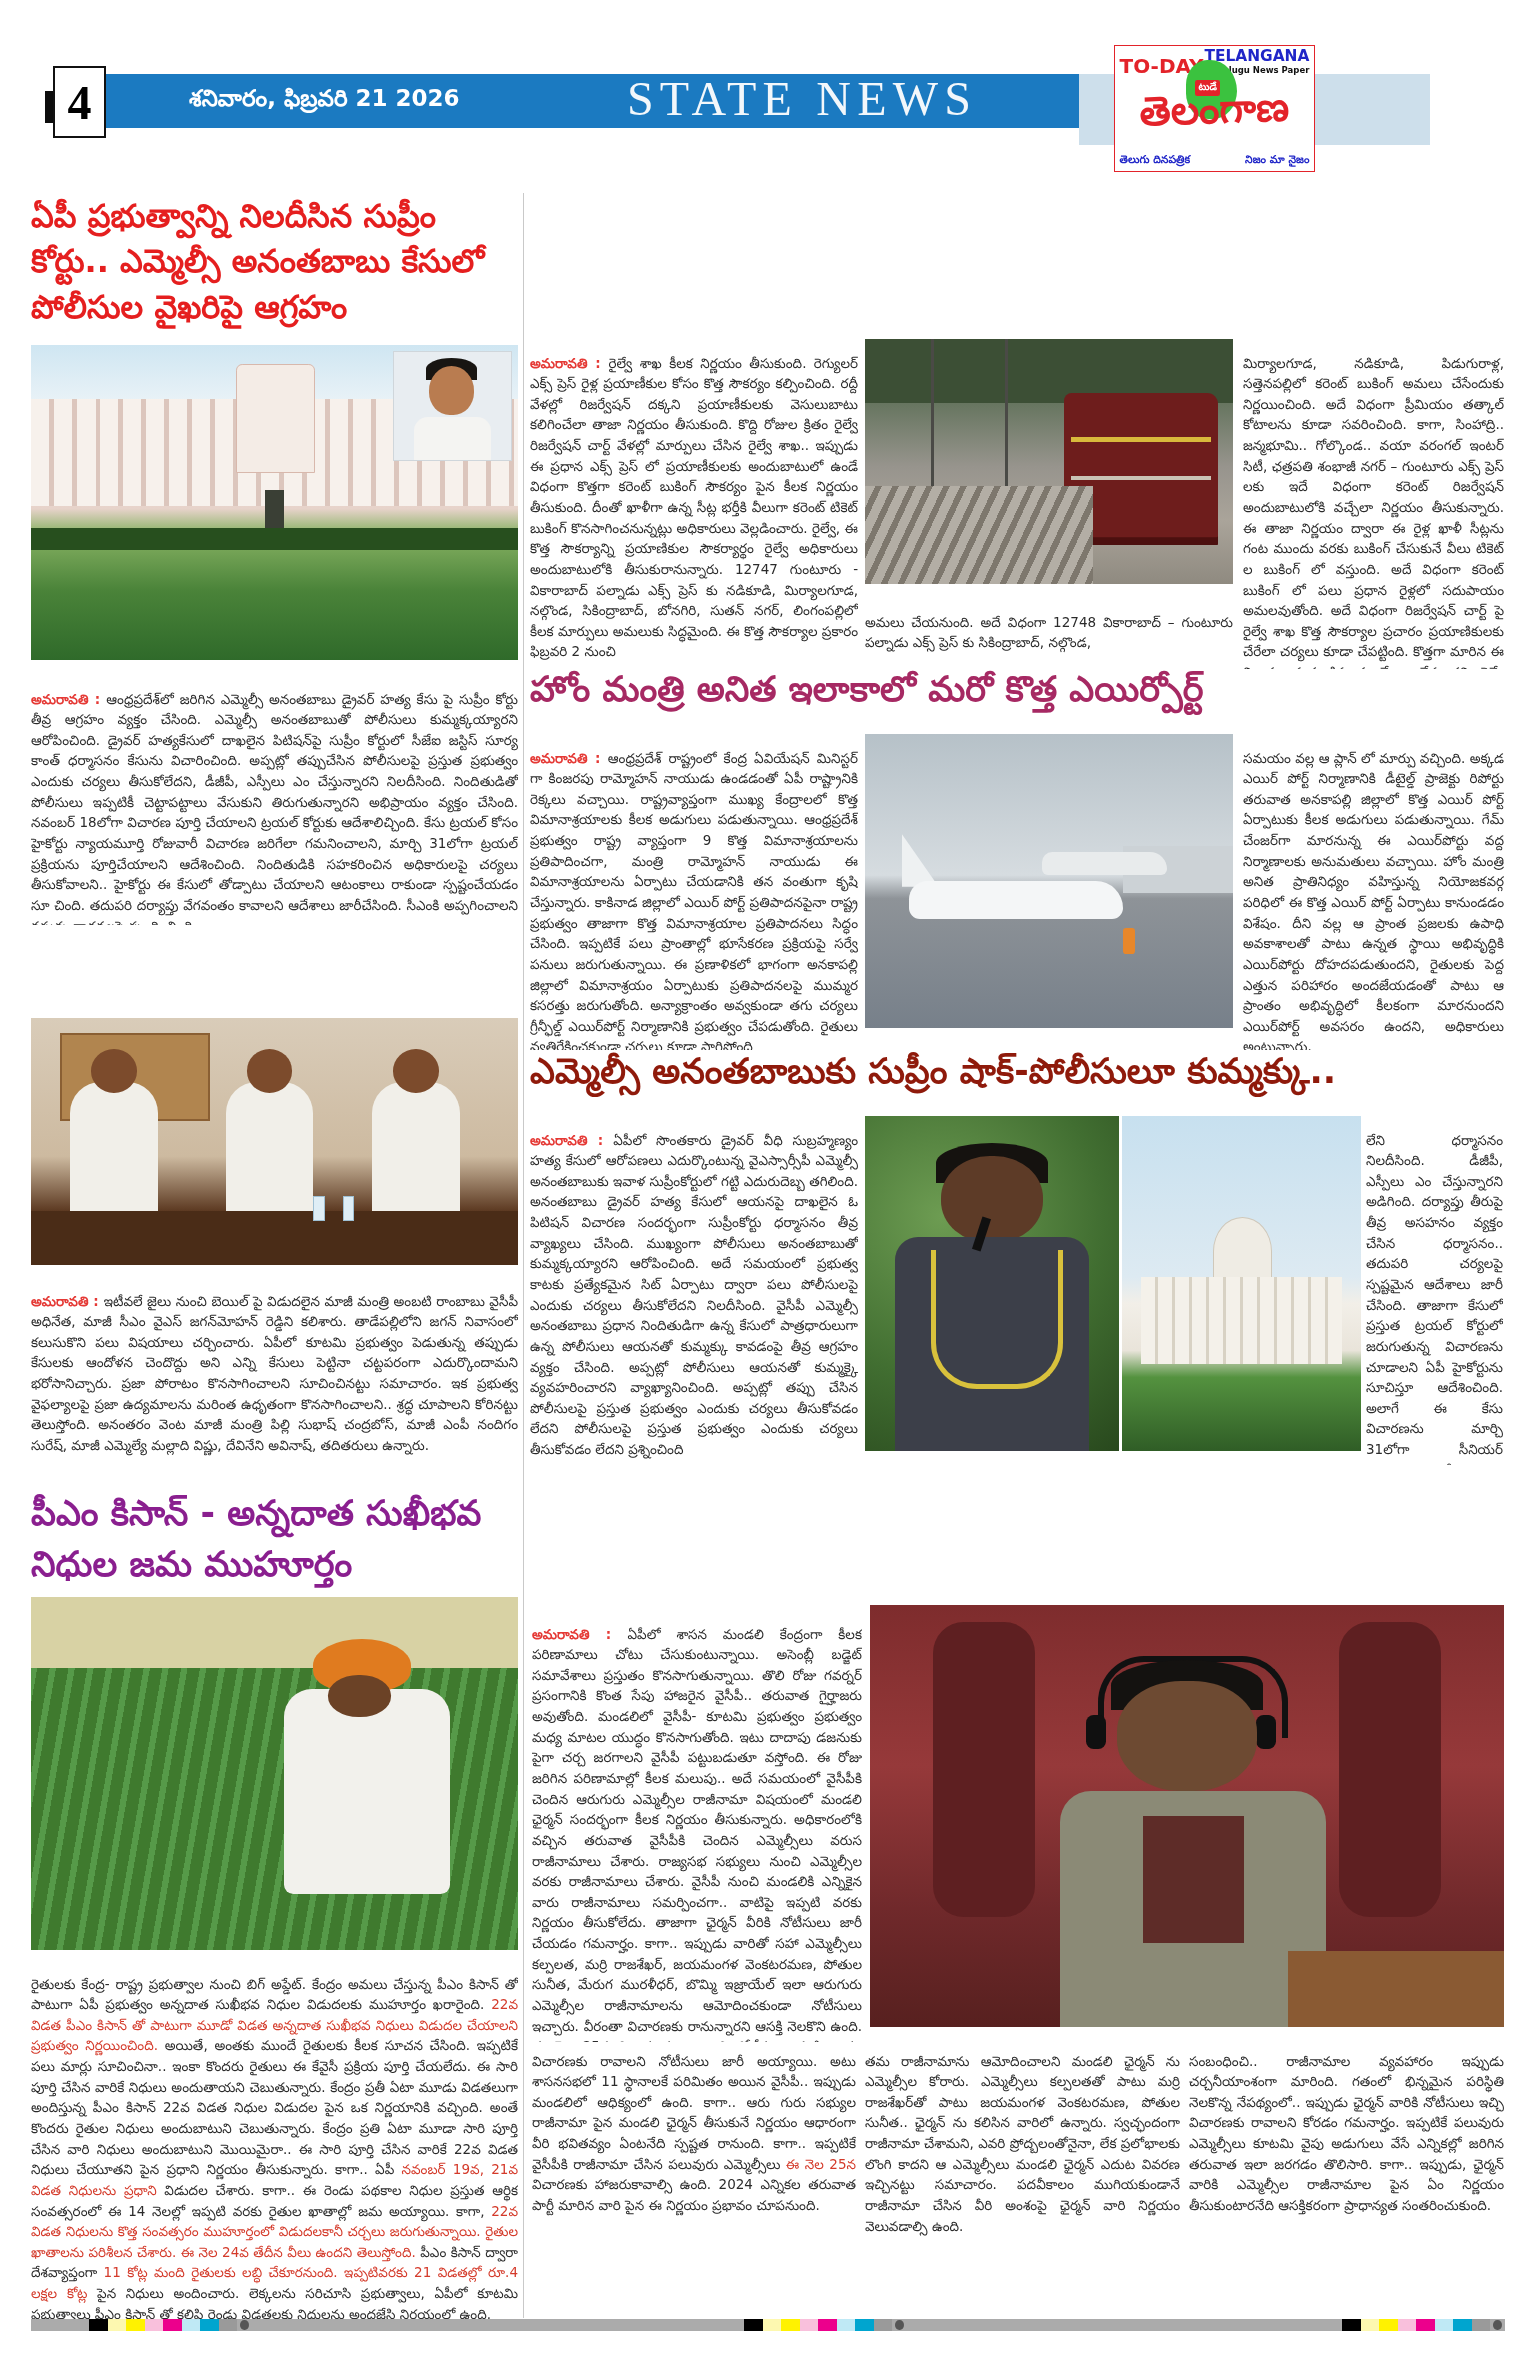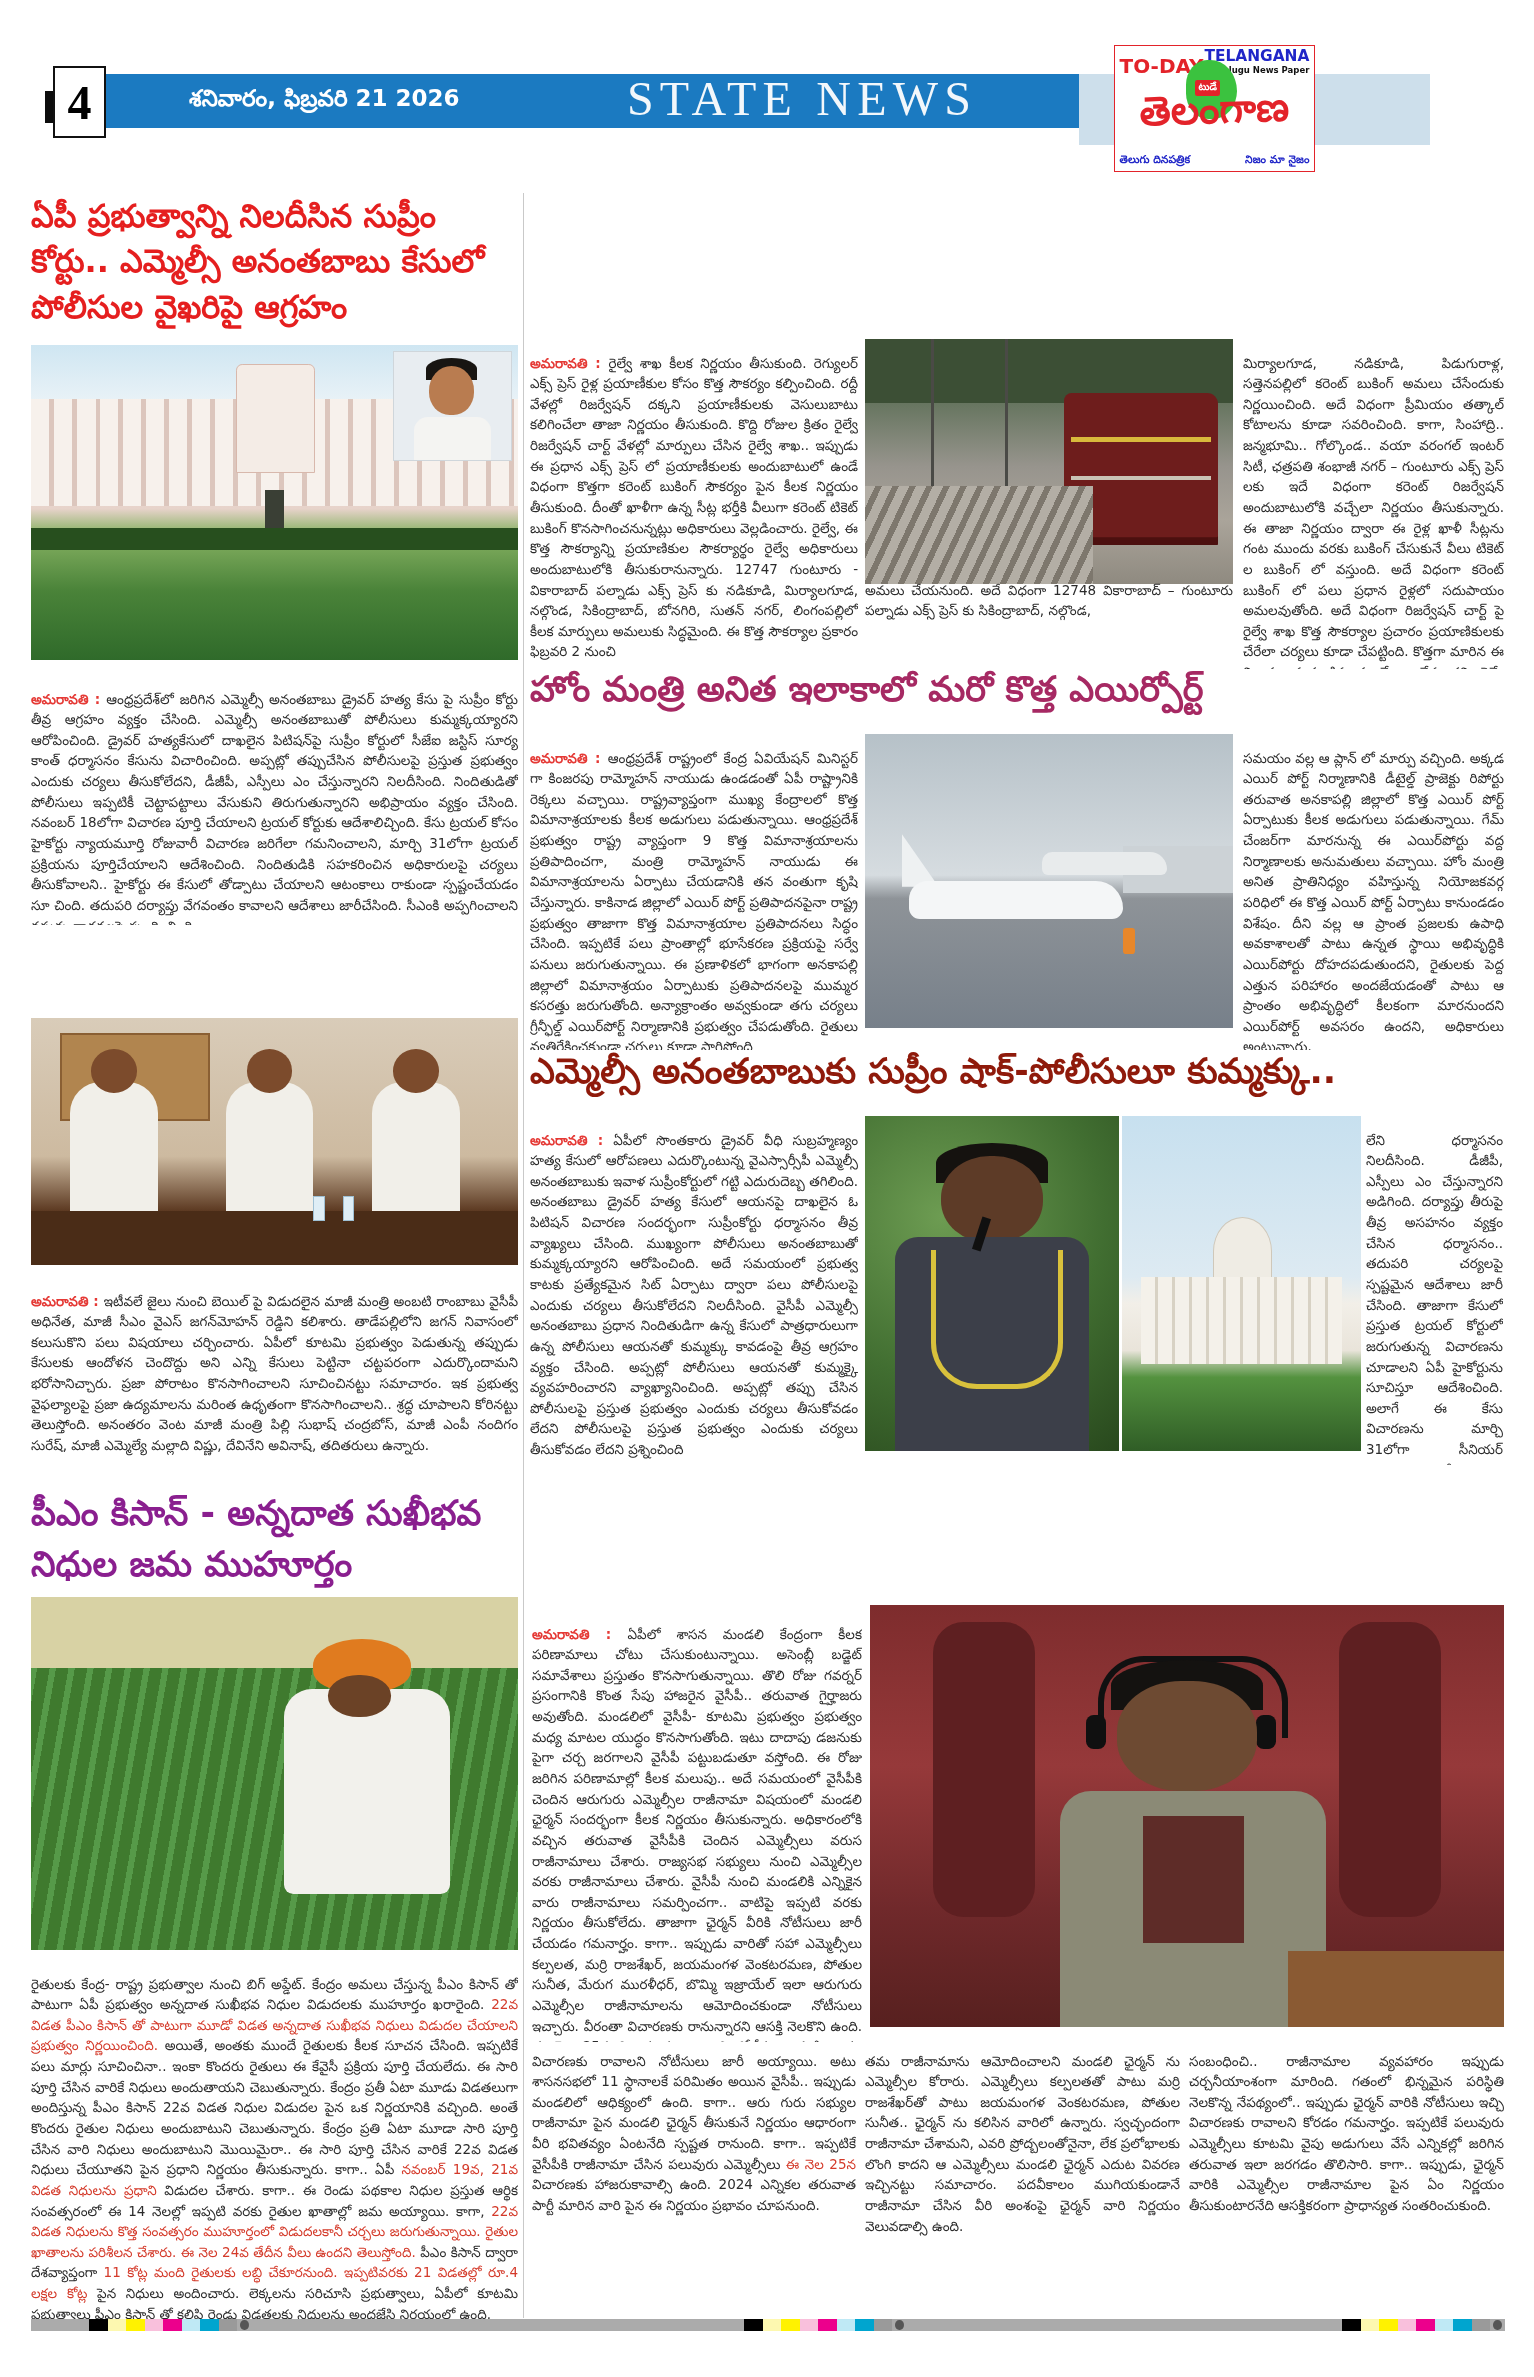--- a/index.html
+++ b/index.html
@@ -196,21 +196,21 @@
   <div class="photo ph-train" style="left:865px;top:339px;width:368px;height:245px;">
     <div class="trees"></div>
     <div class="engine"></div>
     <div class="stripe"></div>
     <div class="stripe2"></div>
     <div class="track"></div>
     <div class="pole" style="left:18%;"></div>
     <div class="pole" style="left:38%;"></div>
   </div>
 
-  <p class="txt" style="left:865px;top:566px;width:368px;height:65px;">అమలు చేయనుంది. అదే విధంగా 12748 వికారాబాద్ – గుంటూరు పల్నాడు ఎక్స్ ప్రెస్ కు సికింద్రాబాద్, నల్గొండ,</p>
+  <p class="txt" style="left:865px;top:598px;width:368px;height:65px;">అమలు చేయనుంది. అదే విధంగా 12748 వికారాబాద్ – గుంటూరు పల్నాడు ఎక్స్ ప్రెస్ కు సికింద్రాబాద్, నల్గొండ,</p>
 
   <p class="txt" style="left:1243px;top:339px;width:261px;height:316px;">మిర్యాలగూడ, నడికూడి, పిడుగురాళ్ల, సత్తెనపల్లిలో కరెంట్ బుకింగ్ అమలు చేసేందుకు నిర్ణయించింది. అదే విధంగా ప్రీమియం తత్కాల్ కోటాలను కూడా సవరించింది. కాగా, సింహాద్రి.. జన్మభూమి.. గోల్కొండ.. వయా వరంగల్ ఇంటర్ సిటీ, ఛత్రపతి శంభాజీ నగర్ – గుంటూరు ఎక్స్ ప్రెస్ లకు ఇదే విధంగా కరెంట్ రిజర్వేషన్ అందుబాటులోకి వచ్చేలా నిర్ణయం తీసుకున్నారు. ఈ తాజా నిర్ణయం ద్వారా ఈ రైళ్ల ఖాళీ సీట్లను గంట ముందు వరకు బుకింగ్ చేసుకునే వీలు టికెట్ ల బుకింగ్ లో వస్తుంది. అదే విధంగా కరెంట్ బుకింగ్ లో పలు ప్రధాన రైళ్లలో సదుపాయం అమలవుతోంది. అదే విధంగా రిజర్వేషన్ చార్ట్ పై రైల్వే శాఖ కొత్త సౌకర్యాల ప్రచారం ప్రయాణికులకు చేరేలా చర్యలు కూడా చేపట్టింది. కొత్తగా మారిన ఈ విధానం ప్రయాణికులకు మేలు చేస్తుందని రైల్వే వర్గాలు చెబుతున్నాయి.</p>
 
   <div class="hl hl-airport" style="color: rgb(166, 41, 99);">హోం మంత్రి అనిత ఇలాకాలో మరో కొత్త ఎయిర్పోర్ట్</div>
 
   <p class="txt" style="left:530px;top:734px;width:328px;height:302px;">
     <span class="dateline">అమరావతి : </span><span>ఆంధ్రప్రదేశ్ రాష్ట్రంలో కేంద్ర ఏవియేషన్ మినిస్టర్ గా కింజరపు రామ్మోహన్ నాయుడు ఉండడంతో ఏపీ రాష్ట్రానికి రెక్కలు వచ్చాయి. రాష్ట్రవ్యాప్తంగా ముఖ్య కేంద్రాలలో కొత్త విమానాశ్రయాలకు కీలక అడుగులు పడుతున్నాయి. ఆంధ్రప్రదేశ్ ప్రభుత్వం రాష్ట్ర వ్యాప్తంగా 9 కొత్త విమానాశ్రయాలను ప్రతిపాదించగా, మంత్రి రామ్మోహన్ నాయుడు ఈ విమానాశ్రయాలను ఏర్పాటు చేయడానికి తన వంతుగా కృషి చేస్తున్నారు. కాకినాడ జిల్లాలో ఎయిర్ పోర్ట్ ప్రతిపాదనపైనా రాష్ట్ర ప్రభుత్వం తాజాగా కొత్త విమానాశ్రయాల ప్రతిపాదనలు సిద్ధం చేసింది. ఇప్పటికే పలు ప్రాంతాల్లో భూసేకరణ ప్రక్రియపై సర్వే పనులు జరుగుతున్నాయి. ఈ ప్రణాళికలో భాగంగా అనకాపల్లి జిల్లాలో విమానాశ్రయం ఏర్పాటుకు ప్రతిపాదనలపై ముమ్మర కసరత్తు జరుగుతోంది. అన్యాక్రాంతం అవ్వకుండా తగు చర్యలు గ్రీన్ఫీల్డ్ ఎయిర్‌పోర్ట్ నిర్మాణానికి ప్రభుత్వం చేపడుతోంది. రైతులు వ్యతిరేకించకుండా చర్చలు కూడా సాగిస్తోంది</span>
   </p>
 
   <div class="photo ph-air" style="left:865px;top:734px;width:368px;height:294px;">

